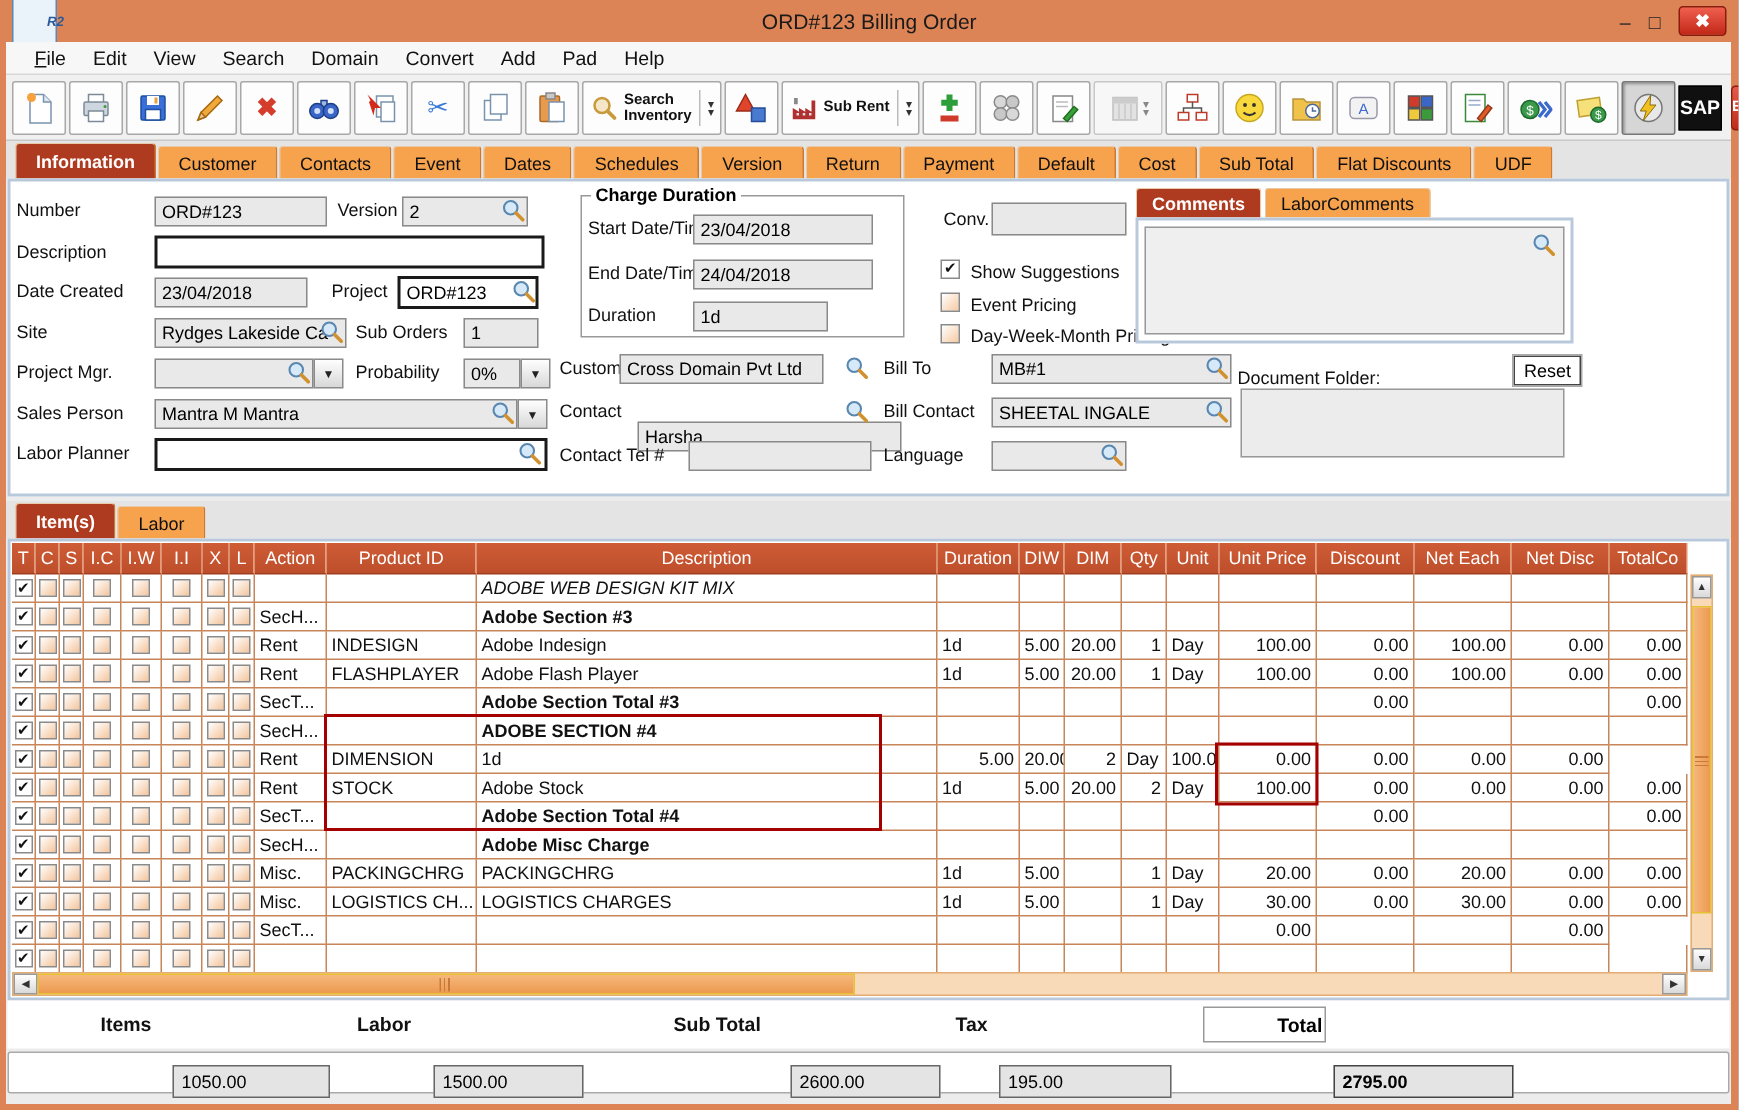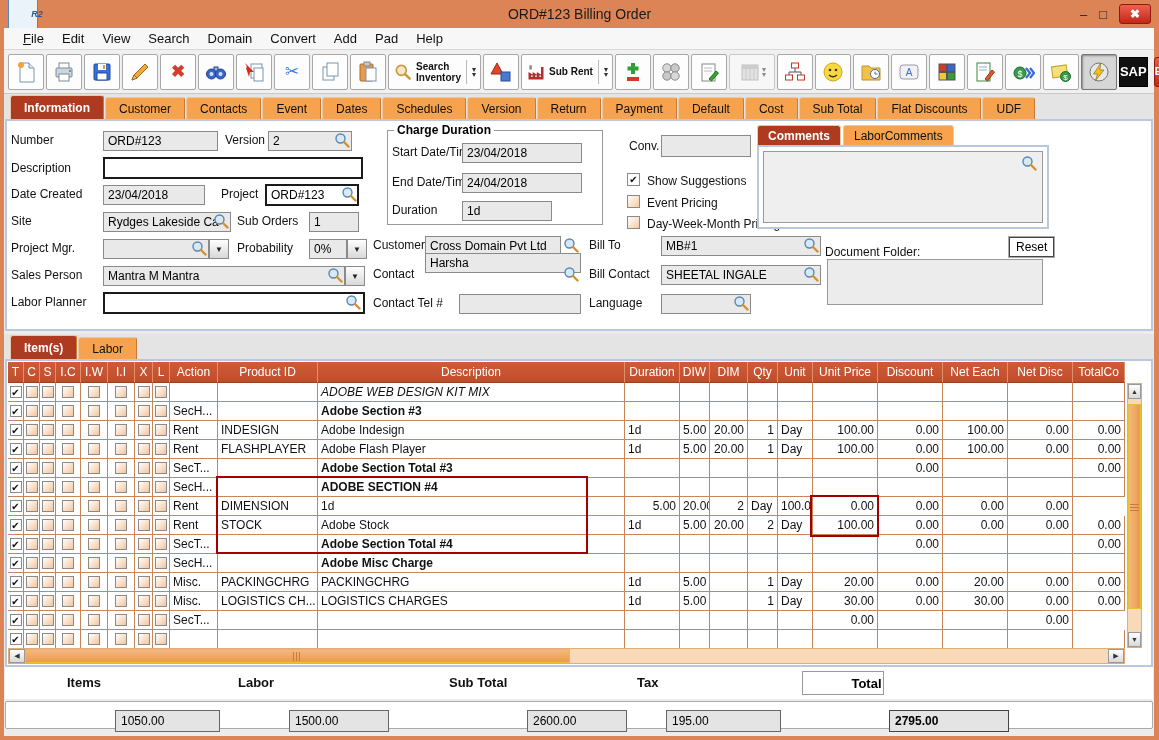--- a/index.html
+++ b/index.html
@@ -444,38 +444,38 @@
       <div class="fld" style="left:654px;top:14px;width:90px;height:22px"></div>
 
       <span class="cbx on" style="left:620px;top:52px">✔</span>
       <span class="lbl" style="left:640px;top:53px">Show Suggestions</span>
       <span class="cbx" style="left:620px;top:74px"></span>
       <span class="lbl" style="left:640px;top:75px">Event Pricing</span>
       <span class="cbx" style="left:620px;top:95px"></span>
       <span class="lbl" style="left:640px;top:96px">Day-Week-Month Pricing</span>
 
       <span class="lbl" style="left:366px;top:117px">Customer</span>
-      <div class="fld" style="left:418px;top:115px;width:136px">Cross Domain Pvt Ltd</div>
+      <div class="fld" style="left:406px;top:115px;width:136px">Cross Domain Pvt Ltd</div>
       <span class="mag" style="left:556px;top:116px">
           <svg viewBox="0 0 16 16">
             <circle cx="6.5" cy="6.5" r="4.5" fill="#D6E9F8" stroke="#5A87B0" stroke-width="1.4"></circle>
             <line x1="10" y1="10" x2="14.5" y2="14.5" stroke="#D2912F" stroke-width="2.4" stroke-linecap="round"></line>
           </svg>
         </span>
       <span class="lbl" style="left:582px;top:117px">Bill To</span>
       <div class="fld" style="left:654px;top:115px;width:160px">MB#1</div>
       <span class="mag" style="left:796px;top:116px">
           <svg viewBox="0 0 16 16">
             <circle cx="6.5" cy="6.5" r="4.5" fill="#D6E9F8" stroke="#5A87B0" stroke-width="1.4"></circle>
             <line x1="10" y1="10" x2="14.5" y2="14.5" stroke="#D2912F" stroke-width="2.4" stroke-linecap="round"></line>
           </svg>
         </span>
 
       <span class="lbl" style="left:366px;top:146px">Contact</span>
-      <div class="fld" style="left:418px;top:132px;width:156px">Harsha</div>
+      <div class="fld" style="left:418px;top:160px;width:176px">Harsha</div>
       <span class="mag" style="left:556px;top:145px">
           <svg viewBox="0 0 16 16">
             <circle cx="6.5" cy="6.5" r="4.5" fill="#D6E9F8" stroke="#5A87B0" stroke-width="1.4"></circle>
             <line x1="10" y1="10" x2="14.5" y2="14.5" stroke="#D2912F" stroke-width="2.4" stroke-linecap="round"></line>
           </svg>
         </span>
       <span class="lbl" style="left:582px;top:146px">Bill Contact</span>
       <div class="fld" style="left:654px;top:144px;width:160px">SHEETAL INGALE</div>
       <span class="mag" style="left:796px;top:145px">
           <svg viewBox="0 0 16 16">

